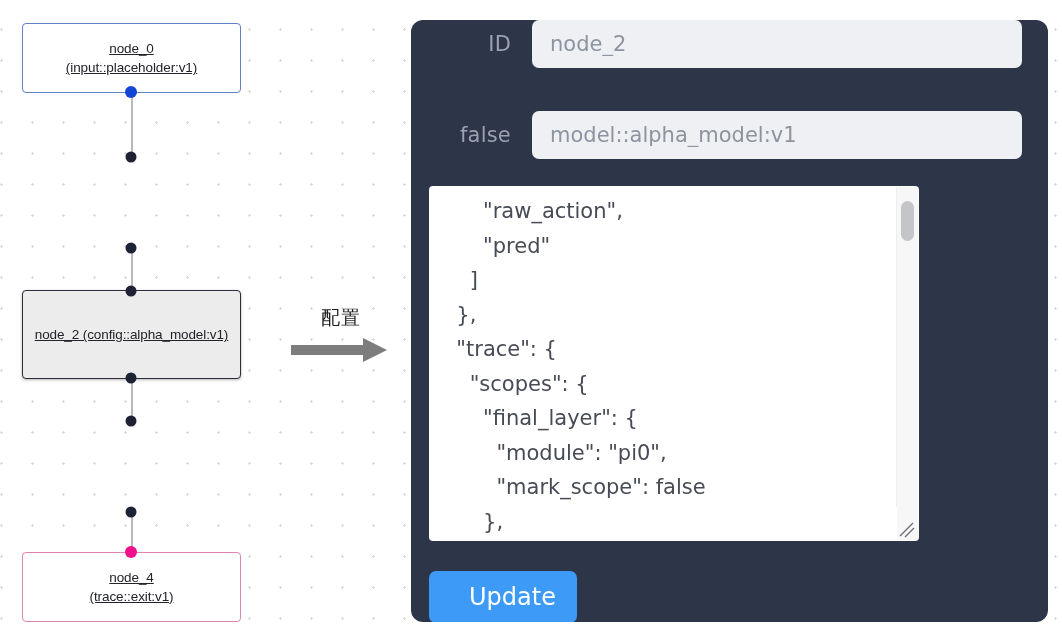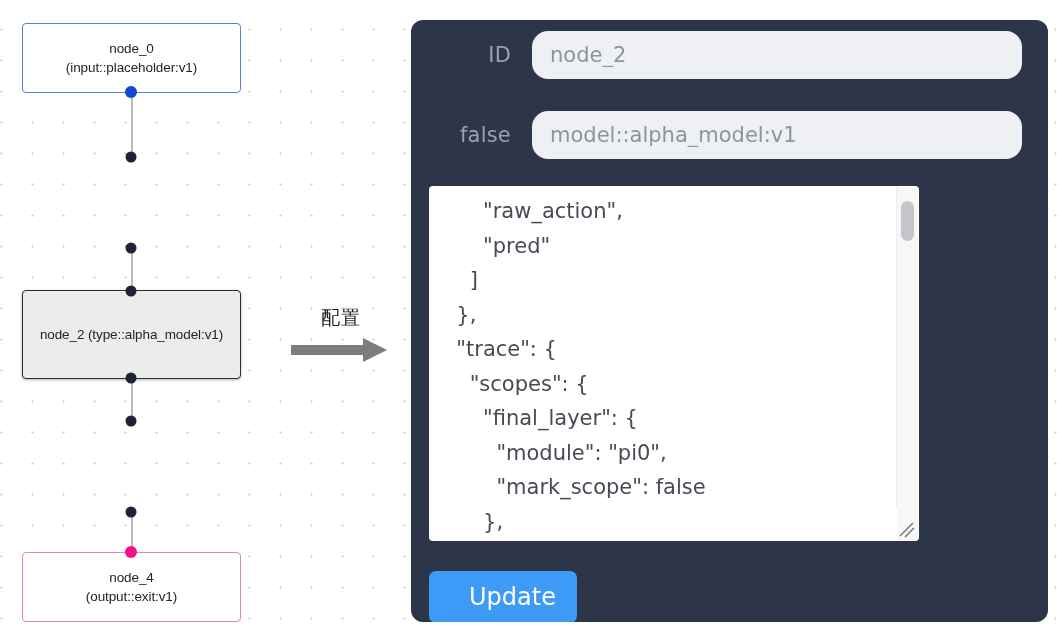--- a/index.html
+++ b/index.html
@@ -41,21 +41,21 @@
     display: flex;
     align-items: center;
     justify-content: center;
     text-align: center;
     font-size: 13.5px;
     line-height: 19px;
     color: #222429;
     padding: 4px 9px;
     letter-spacing: -0.1px;
   }
-  .node .label { width: 100%; }
+  .node .label { width: 100%; text-decoration: underline; }
 
   .node--input  { border: 1.6px solid #5d80c8; }
   .node--output { border: 1.6px solid #e284b0; }
   .node--selected {
     background: #ececec;
     border: 1.8px solid #2a2d3a;
     box-shadow: 0 1px 3px rgba(0,0,0,0.30);
   }
 
   
@@ -128,29 +128,29 @@
     box-sizing: border-box;
     color: #9aa1af;
     font-size: 21px;
     letter-spacing: 0.2px;
     font-family: "DejaVu Sans", sans-serif;
   }
   .field-input {
     box-sizing: border-box;
     background: #eef0f4;
     border: none;
-    border-radius: 16px;
+    border-radius: 7px;
     color: #8d939f;
     font-size: 21px;
     font-family: "DejaVu Sans", sans-serif;
     padding: 0 18px;
     outline: none;
   }
 
-  #row-id   { left: 18px; top: 11px; }
+  #row-id   { left: 18px; top: 0; }
   #row-type { left: 18px; top: 91px; }
   #input-id   { width: 490px; height: 48px; }
   #input-type { width: 490px; height: 48px; }
 
   #row-config {
     left: 18px;
     top: 166px;
     align-items: flex-start;
   }
   #label-config { padding-top: 16px; }
@@ -235,27 +235,27 @@
   <div class="edge" style="left:131px; top:512px; height:40px;"></div>
 
   <div class="node node--input" style="left:22px; top:23px; height:70px;">
     <span class="label" style="white-space:pre-line;">node_0
 (input::placeholder:v1)</span>
   </div>
 
 
   <div class="node node--selected" style="left:22px; top:290px; height:89px;">
     <span class="label" style="white-space:normal;">node_2
-(type::alpha_model:v1)</span>
+(config::alpha_model:v1)</span>
   </div>
 
 
   <div class="node node--output" style="left:22px; top:552px; height:70px;">
     <span class="label" style="white-space:pre-line;">node_4
-(output::exit:v1)</span>
+(trace::exit:v1)</span>
   </div>
 
   <div class="port port--blue" style="left:131px; top:92px;"></div>
   <div class="port" style="left:131px; top:157px;"></div>
   <div class="port" style="left:131px; top:248px;"></div>
   <div class="port" style="left:131px; top:291px;"></div>
   <div class="port" style="left:131px; top:378px;"></div>
   <div class="port" style="left:131px; top:421px;"></div>
   <div class="port" style="left:131px; top:512px;"></div>
   <div class="port port--magenta" style="left:131px; top:552px;"></div>

